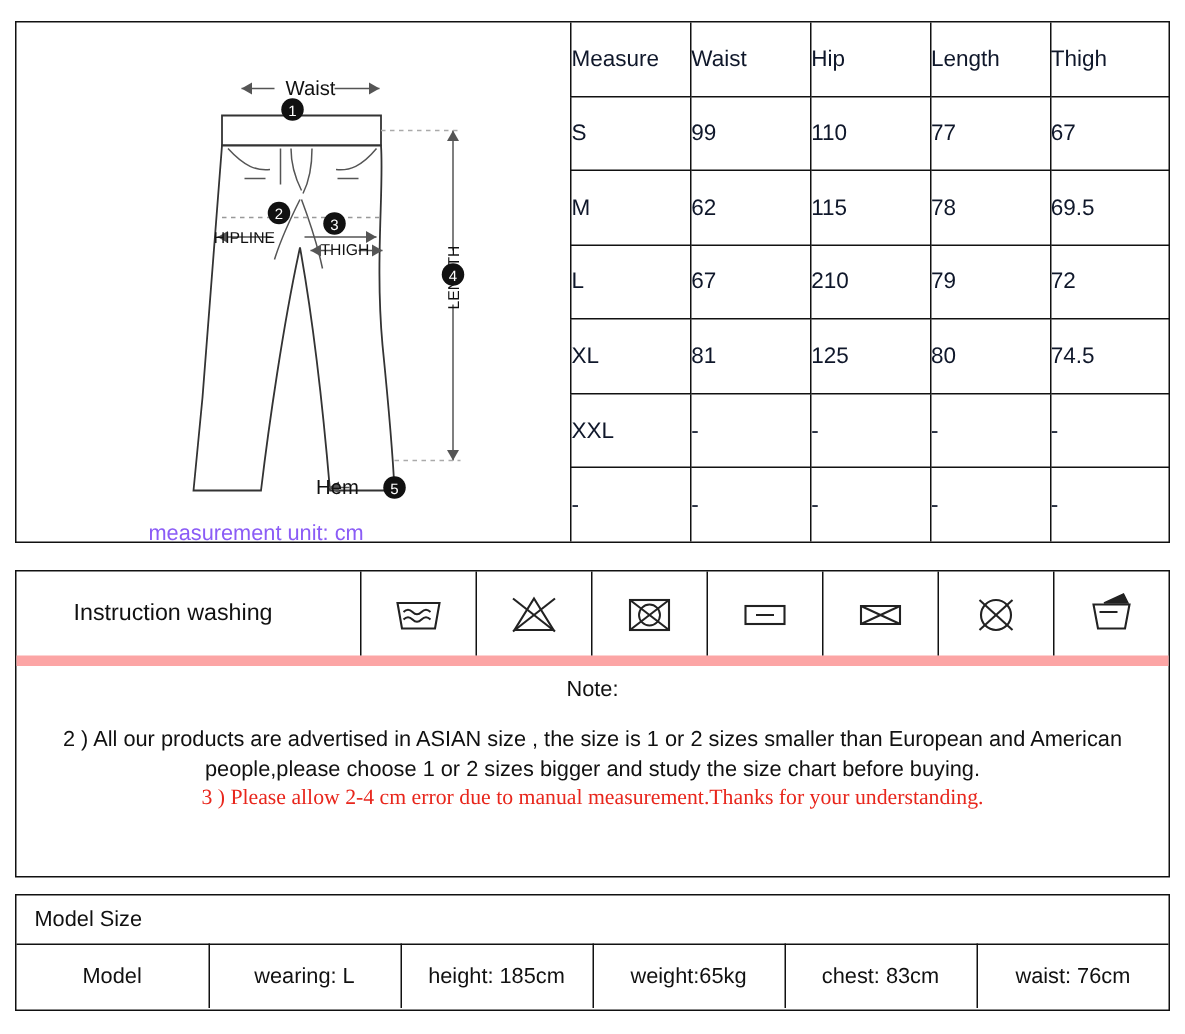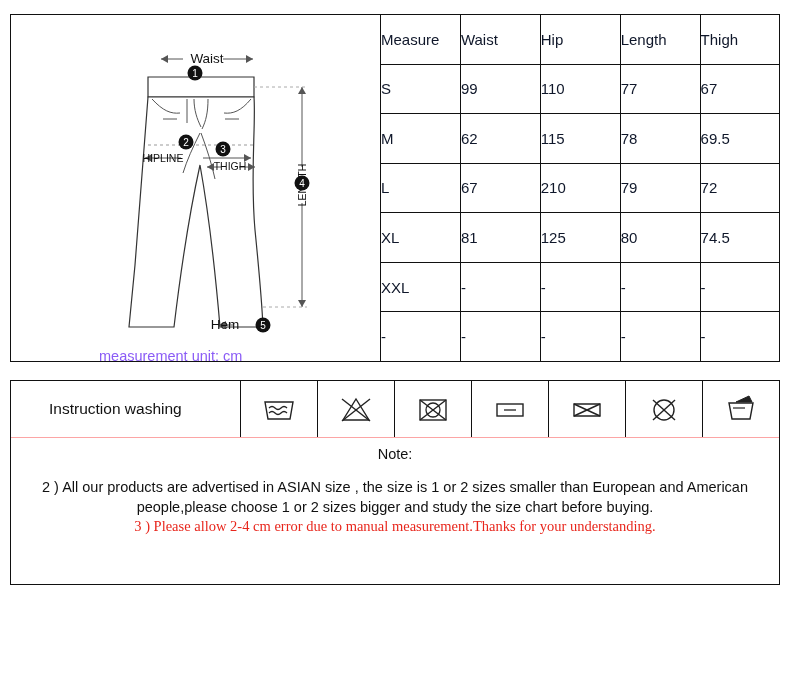--- a/index.html
+++ b/index.html
@@ -82,21 +82,21 @@
     top: 380px;
     width: 770px;
     height: 205px;
     border: 1px solid #111;
     box-sizing: border-box;
     background: #fff;
   }
   .wash-row {
     position: relative;
     height: 56px;
-    border-bottom: 1px solid #fca5a5;
+    border-bottom: 7px solid #fca5a5;
     display: flex;
   }
   .wash-label {
     width: 230px;
     display: flex;
     align-items: center;
     padding-left: 38px;
     box-sizing: border-box;
     font-size: 15.5px;
     color: #111;
@@ -390,14 +390,29 @@
       </div>
     </div>
 
     <div class="note-body">
       <div class="note-title">Note:</div>
       <div class="note-line">2 ) All our products are advertised in ASIAN size , the size is 1 or 2 sizes smaller than European and American people,please choose 1 or 2 sizes bigger and study the size chart before buying.</div>
       <div class="note-line note-red">3 ) Please allow 2-4 cm error due to manual measurement.Thanks for your understanding.</div>
     </div>
   </div>
 
+  <div class="model-panel">
+    <div class="model-title">Model Size</div>
+    <table class="model-table">
+      <tbody>
+          <tr>
+        <td>Model</td>
+        <td>wearing: L</td>
+        <td>height: 185cm</td>
+        <td>weight:65kg</td>
+        <td>chest: 83cm</td>
+        <td>waist: 76cm</td>
+      </tr>
+    </tbody>
+      </table>
+  </div>
 
 </div>
 
 </body></html>

